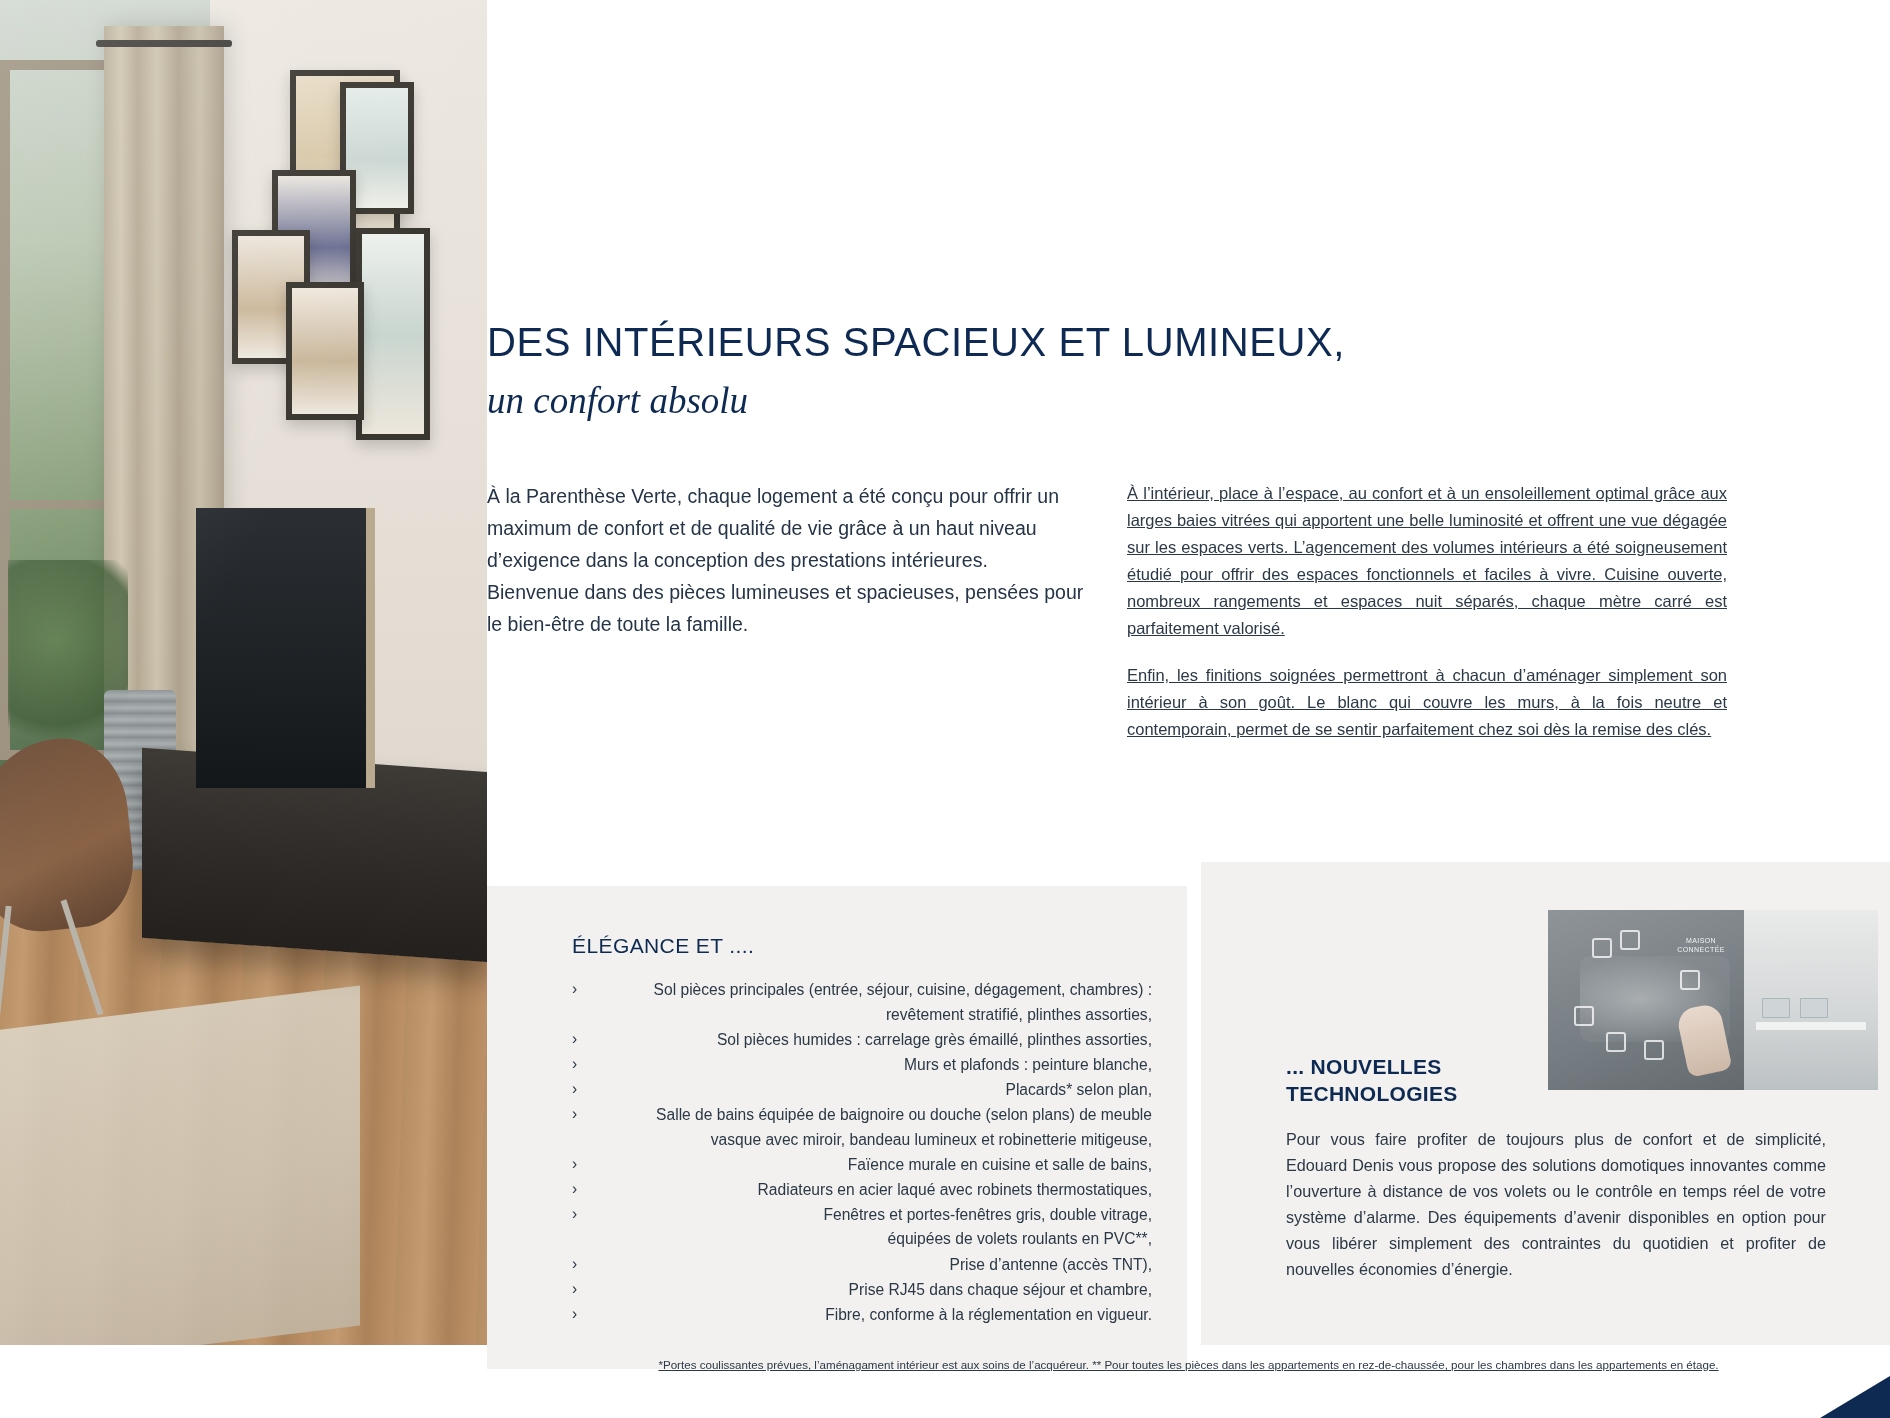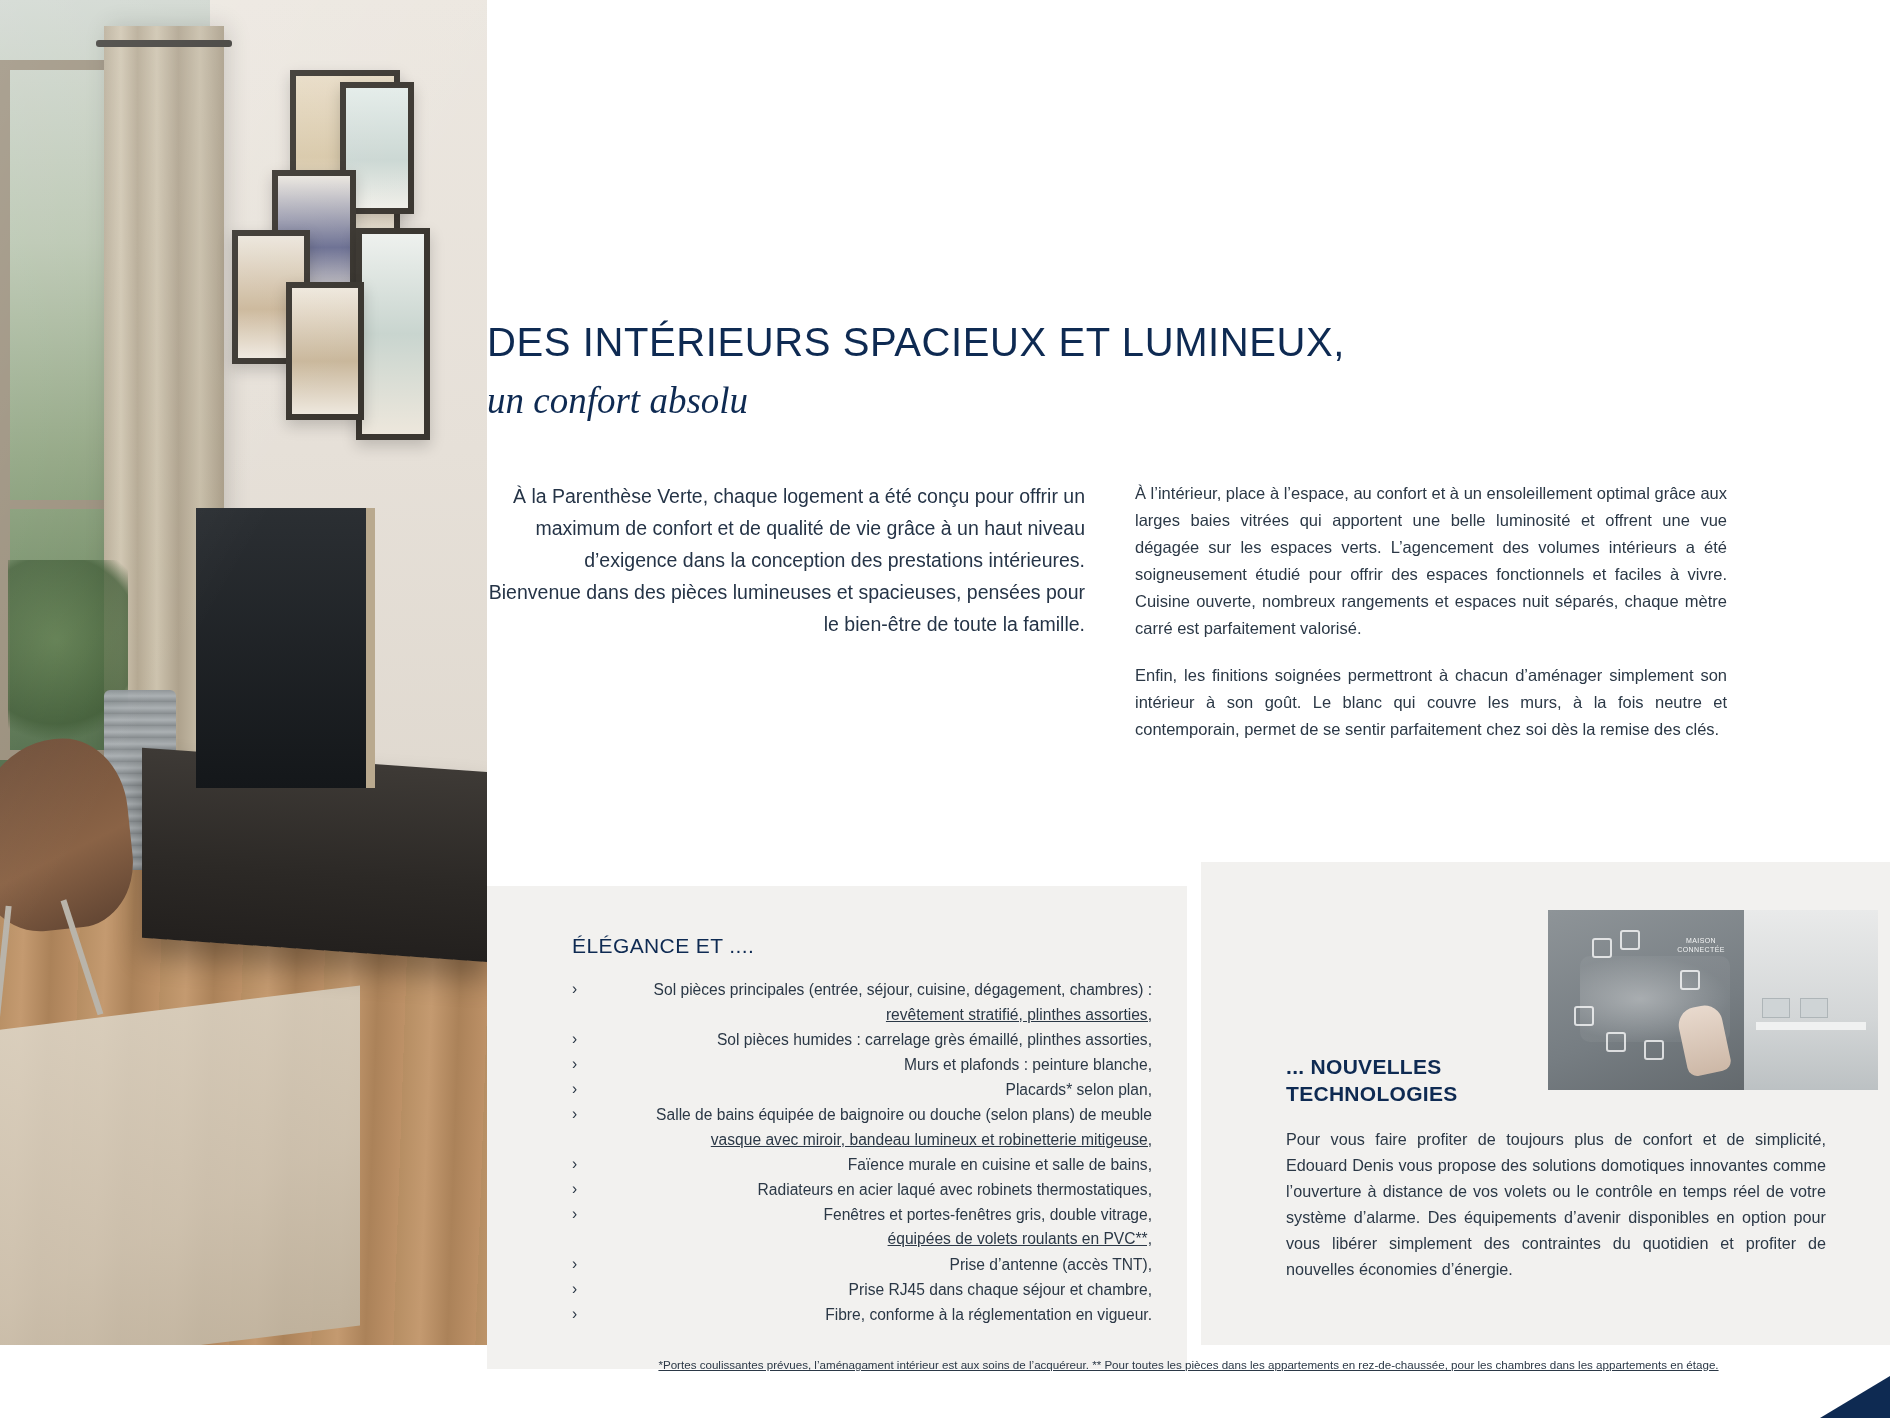--- a/index.html
+++ b/index.html
@@ -178,35 +178,34 @@
   }
 
   .cols {
     position: absolute;
     left: 0; top: 480px;
     width: 1403px;
     display: flex;
   }
   .col-left {
     width: 640px;
-    text-align: right;
     padding-right: 42px;
     box-sizing: border-box;
     color: #253447;
     font-size: 19.5px;
     line-height: 32px;
   }
   .col-right {
     width: 600px;
     text-align: justify;
     color: #2b3846;
     font-size: 16.5px;
     line-height: 27px;
   }
-  .col-right p { margin: 0 0 20px 8px; }
+  .col-right p { margin: 0 0 20px 0; text-decoration: underline; }
   .col-right p:last-child { margin-bottom: 0; }
 
   
   .band {
     position: absolute;
     top: 862px;
     background: #f2f1ef;
     height: 483px;
   }
   .band-left {
@@ -248,21 +247,20 @@
   .feature-list li::before {
     content: "\203A";
     position: absolute;
     left: 0;
     top: -1px;
     color: #2b3846;
   }
   .feature-list li .cont {
     display: block;
     padding-left: 0;
-    text-decoration: underline;
   }
 
   .band-right-inner {
     position: absolute;
     left: 85px;
     top: 48px;
     width: 530px;
   }
   .tech-photo {
     position: absolute;

